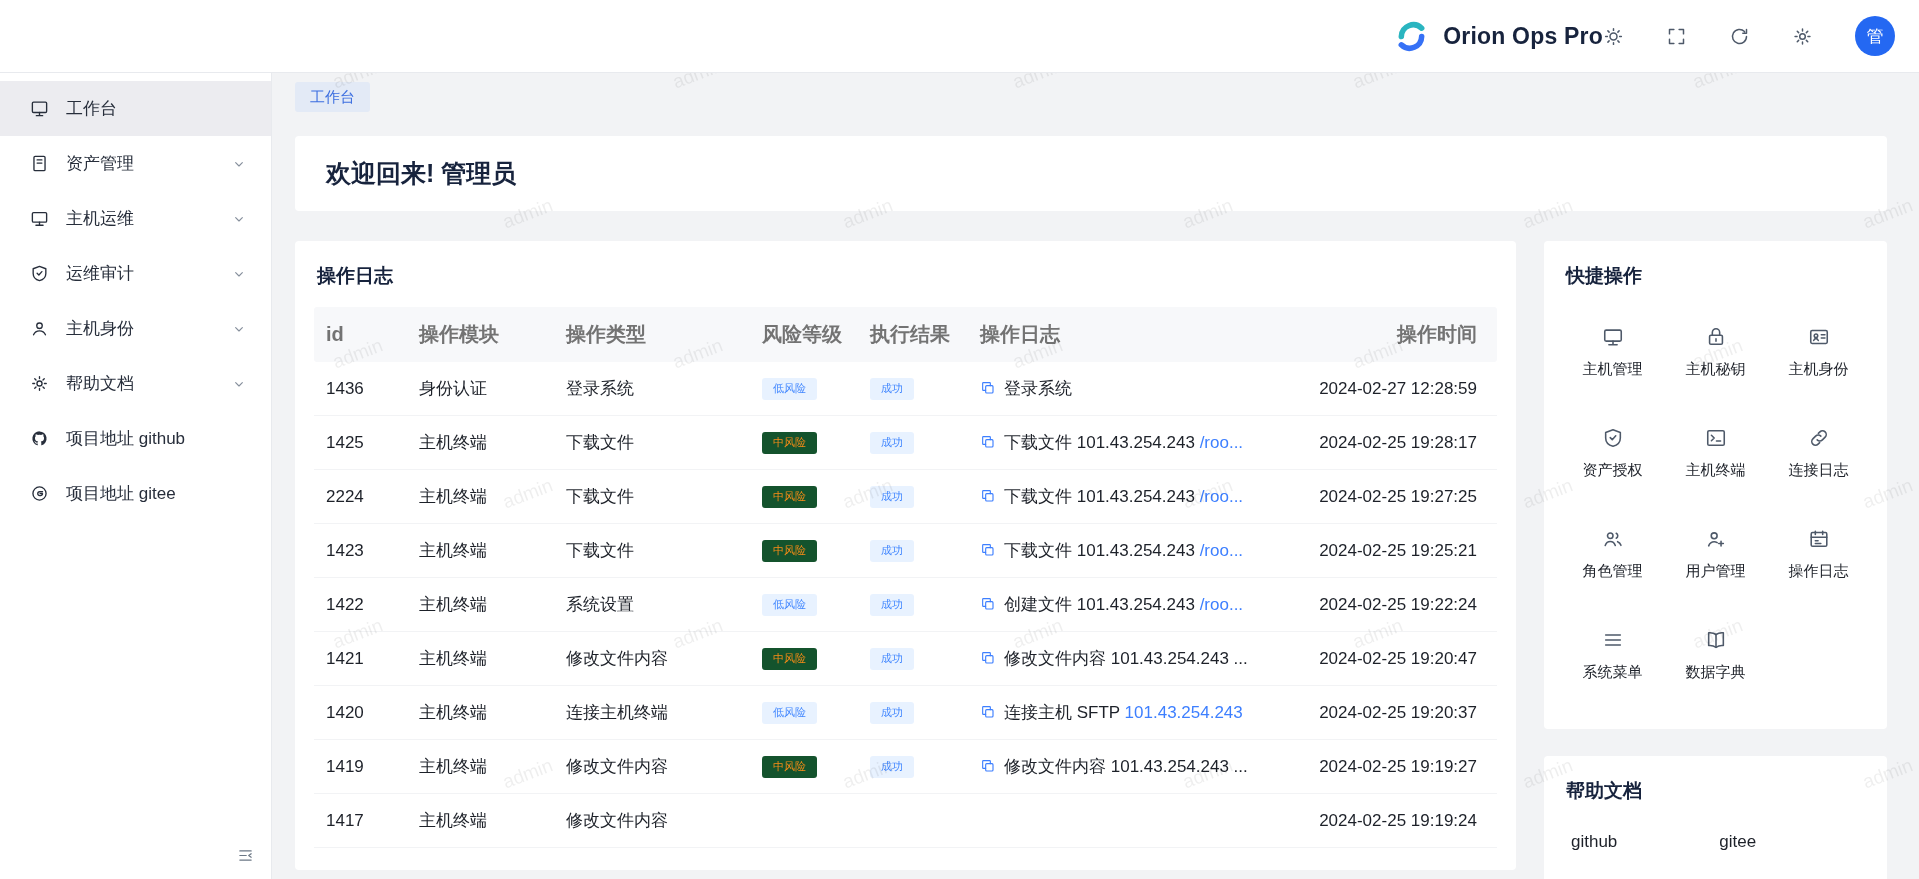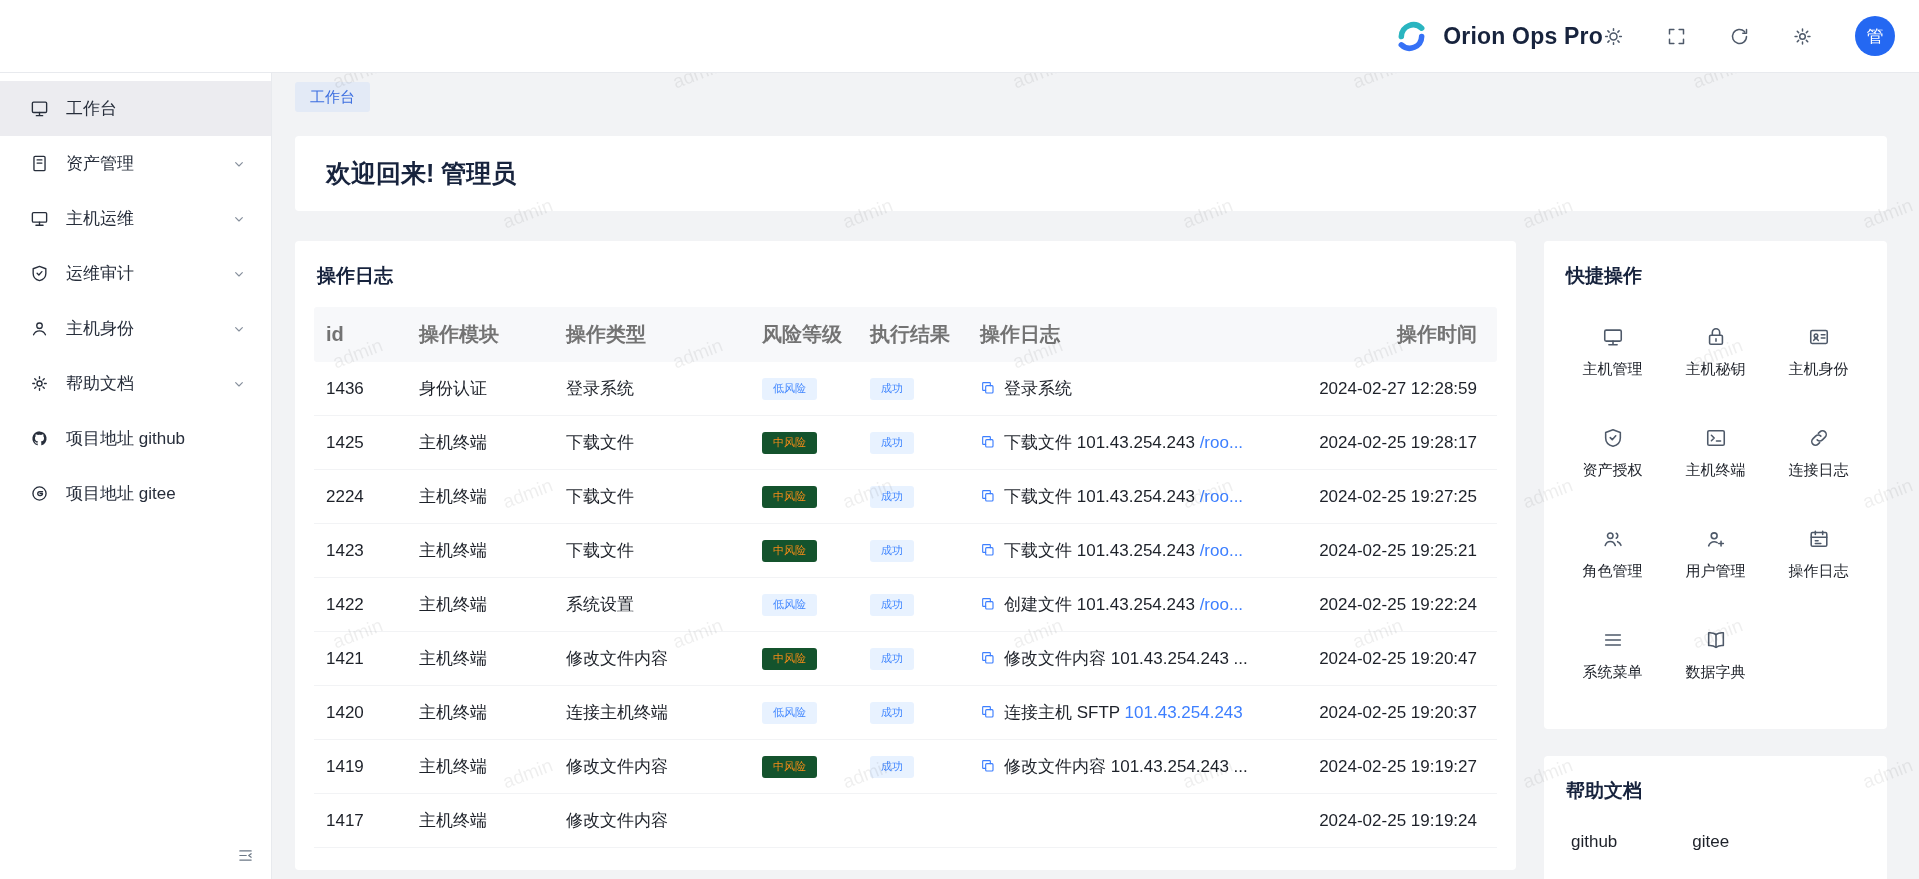--- a/index.html
+++ b/index.html
@@ -76,21 +76,21 @@
   .b-blue   { background: #e8f2ff; color: #4086ff; }
   .b-orange { background: #14532d; color: #fa8c16; }
   .copy-ic { color: #3d7fff; display: inline-flex; vertical-align: -2px; margin-right: 8px; cursor: pointer; }
   .log-link { color: #3d7fff; cursor: pointer; text-decoration: none; }
   
   .right-col { width: 343px; flex: none; display: flex; flex-direction: column; gap: 27px; }
   .qa-grid { display: grid; grid-template-columns: repeat(3, 1fr); row-gap: 12px; column-gap: 4px; padding-bottom: 8px; }
   .qa-item { display: flex; flex-direction: column; align-items: center; padding: 19px 0 17px; cursor: pointer; border-radius: 4px; }
   .qa-ic { color: #4e5969; display: flex; }
   .qa-label { margin-top: 12px; font-size: 15px; color: #1d2129; white-space: nowrap; }
-  .help-links { display: flex; gap: 75px; padding: 10px 8px 26px; }
+  .help-links { display: flex; gap: 102px; padding: 10px 8px 26px; }
   .help-links a { font-size: 17px; color: #1d2129; cursor: pointer; text-decoration: none; }
   
   #wm { position: absolute; top: 73px; left: 272px; right: 0; bottom: 0; overflow: hidden; pointer-events: none; z-index: 60; }
   .wm-tile { position: absolute; transform: rotate(-21deg); font-size: 19px; color: rgba(0,0,0,0.065); white-space: nowrap; }
 </style>
 </head>
 <body>
 
 <header class="app-header">
   <div class="logo-wrap">

